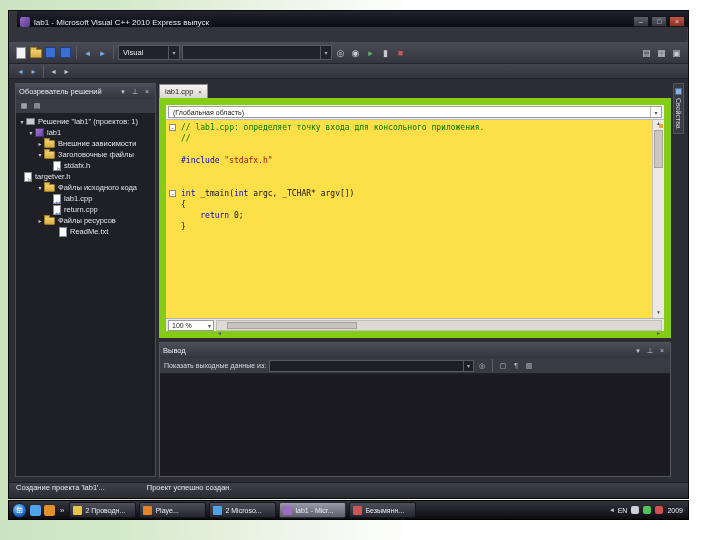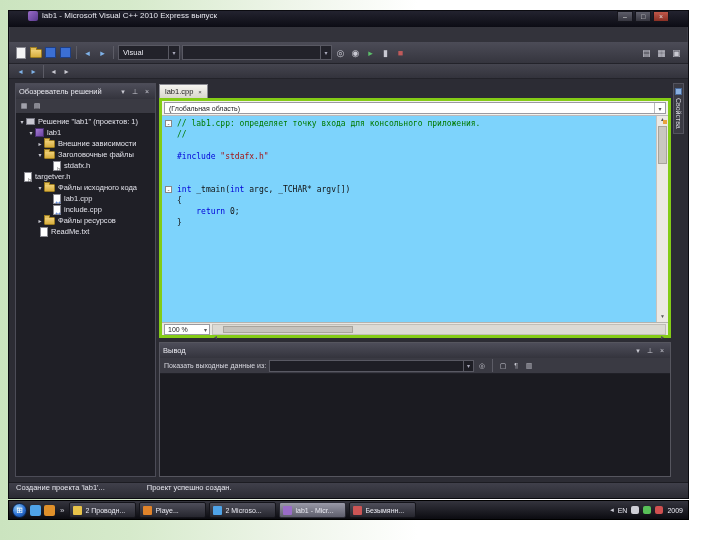--- a/index.html
+++ b/index.html
@@ -1,21 +1,21 @@
 <!DOCTYPE html>
 <html><head>
 <meta charset="utf-8">
 <style>
   * { margin:0; padding:0; box-sizing:border-box; }
   html,body { width:720px; height:540px; overflow:hidden; font-family:"Liberation Sans",sans-serif; }
   body { background:linear-gradient(90deg,#cbe4bf 0%,#d6eacb 18%,#eef5e9 40%,#ffffff 58%); position:relative; }
 
   
   .ide { position:absolute; left:8px; top:10px; width:681px; height:489px; background:#33333b; border:1px solid #0b0b10; box-shadow:inset 0 0 0 1px #3e3e48; }
-  .titlebar { position:absolute; top:0; left:0; right:0; height:16px; background:linear-gradient(#23232f,#0c0c14); color:#e6e6ee; display:flex; align-items:flex-start; padding:0 19px; font-size:8px; white-space:nowrap; }
+  .titlebar { position:absolute; top:0; left:8px; right:0; height:16px; background:linear-gradient(#23232f,#0c0c14); color:#e6e6ee; display:flex; align-items:flex-end; padding:0 3px; font-size:8px; white-space:nowrap; }
   .title-icon { width:10px; height:10px; background:linear-gradient(135deg,#9a6cc8,#5a3a8e); border-radius:2px; margin-right:4px; flex:none; }
   .win-btns { margin-left:auto; display:flex; gap:2px; }
   .win-btn { width:16px; height:11px; background:linear-gradient(#5e5e6a,#35353f); border:1px solid #16161d; color:#ddd; font-size:7px; line-height:9px; text-align:center; }
   .win-btn.close { background:linear-gradient(#c0584a,#8a2f24); }
 
   .menubar { position:absolute; top:16px; left:0; right:0; height:15px; background:#3e3e47; border-bottom:1px solid #23232a; display:flex; align-items:center; padding-left:3px; }
   .menu-item { color:#e8e8ef; font-size:8px; padding:1px 6px; }
 
   .toolbar-main { position:absolute; top:31px; left:0; right:0; height:22px; background:linear-gradient(#4c4c57,#35353e); border-bottom:1px solid #23232a; display:flex; align-items:center; gap:2px; padding:0 5px; }
   .toolbar-secondary { position:absolute; top:53px; left:0; right:0; height:15px; background:linear-gradient(#45454f,#33333c); border-bottom:1px solid #23232a; display:flex; align-items:center; gap:2px; padding:0 6px; }
@@ -51,21 +51,21 @@
   .tic-folder::before { content:''; position:absolute; top:-3px; left:-1px; width:4px; height:2px; background:#e3c05a; border:1px solid #9c7c20; border-bottom:none; }
   .tic-header,.tic-cpp,.tic-file { width:8px; height:10px; background:#fff; border:1px solid #8a8a92; position:relative; }
   .tic-cpp::after { content:'++'; position:absolute; bottom:-2px; right:-1px; font-size:5px; color:#2a5fc4; }
   .tic-header::after { content:'h'; position:absolute; bottom:-2px; right:0; font-size:5px; color:#555; }
 
   .editor-col { position:absolute; left:150px; right:17px; top:4px; bottom:5px; }
   .tabstrip { height:15px; display:flex; align-items:flex-end; }
   .tab { height:14px; background:linear-gradient(#f6f5f1,#d9d6cd); color:#222; font-size:7.5px; padding:0 5px; display:flex; align-items:center; gap:5px; border:1px solid #8a8a92; border-bottom:none; }
   .tab-close { font-size:6px; color:#444; }
 
-  .editor-frame { position:absolute; top:15px; left:0; right:0; height:240px; border:3px solid #84cc16; background:#7dd3fc; display:flex; flex-direction:column; }
+  .editor-frame { position:absolute; top:15px; left:0; right:0; height:240px; border:7px solid #84cc16; background:#fde047; display:flex; flex-direction:column; }
   .navbar { height:15px; background:#f2f1ec; border-bottom:1px solid #b9b9bc; display:flex; align-items:center; padding:1px 2px; }
   .nav-combo { flex:1; height:12px; background:#fff; border:1px solid #9a9aa0; font-size:7px; color:#222; display:flex; align-items:center; padding-left:4px; }
   .nav-combo .arrow { margin-left:auto; width:11px; align-self:stretch; display:flex; align-items:center; justify-content:center; border-left:1px solid #b9b9bc; color:#555; }
   .nav-combo .arrow::before { content:'▾'; font-size:6px; }
   .editor-body { flex:1; display:flex; overflow:hidden; }
   .code-lines { flex:1; padding-top:2px; overflow:hidden; }
   .code-line { height:11px; display:flex; align-items:center; white-space:pre; font-family:"DejaVu Sans Mono",monospace; font-size:8px; tab-size:4; }
   .fold { width:10px; flex:none; margin:0 2px 0 3px; text-align:center; }
   .fold.box { width:7px; height:7px; border:1px solid #888; background:#fff; font-size:6px; line-height:5px; color:#333; margin-right:5px; }
   .tk-com { color:#007a00; } .tk-kw { color:#0000d8; } .tk-str { color:#a31515; } .tk-pl { color:#111; }
@@ -225,28 +225,28 @@
             <span class="tlabel">Файлы исходного кода</span>
           </div>
           <div class="tree-row" style="padding-left: 29px;">
             <span class="expander"></span>
             <span class="ticon tic-cpp"></span>
             <span class="tlabel">lab1.cpp</span>
           </div>
           <div class="tree-row" style="padding-left: 29px;">
             <span class="expander"></span>
             <span class="ticon tic-cpp"></span>
-            <span class="tlabel">include.cpp</span>
+            <span class="tlabel">return.cpp</span>
           </div>
           <div class="tree-row" style="padding-left: 20px;">
             <span class="expander">▸</span>
             <span class="ticon tic-folder"></span>
             <span class="tlabel">Файлы ресурсов</span>
           </div>
-          <div class="tree-row" style="padding-left: 16px;">
+          <div class="tree-row" style="padding-left: 35px;">
             <span class="expander"></span>
             <span class="ticon tic-file"></span>
             <span class="tlabel">ReadMe.txt</span>
           </div>
         </div>
     </div>
 
     <div class="editor-col">
       <div class="tabstrip">
         <span class="tab">

